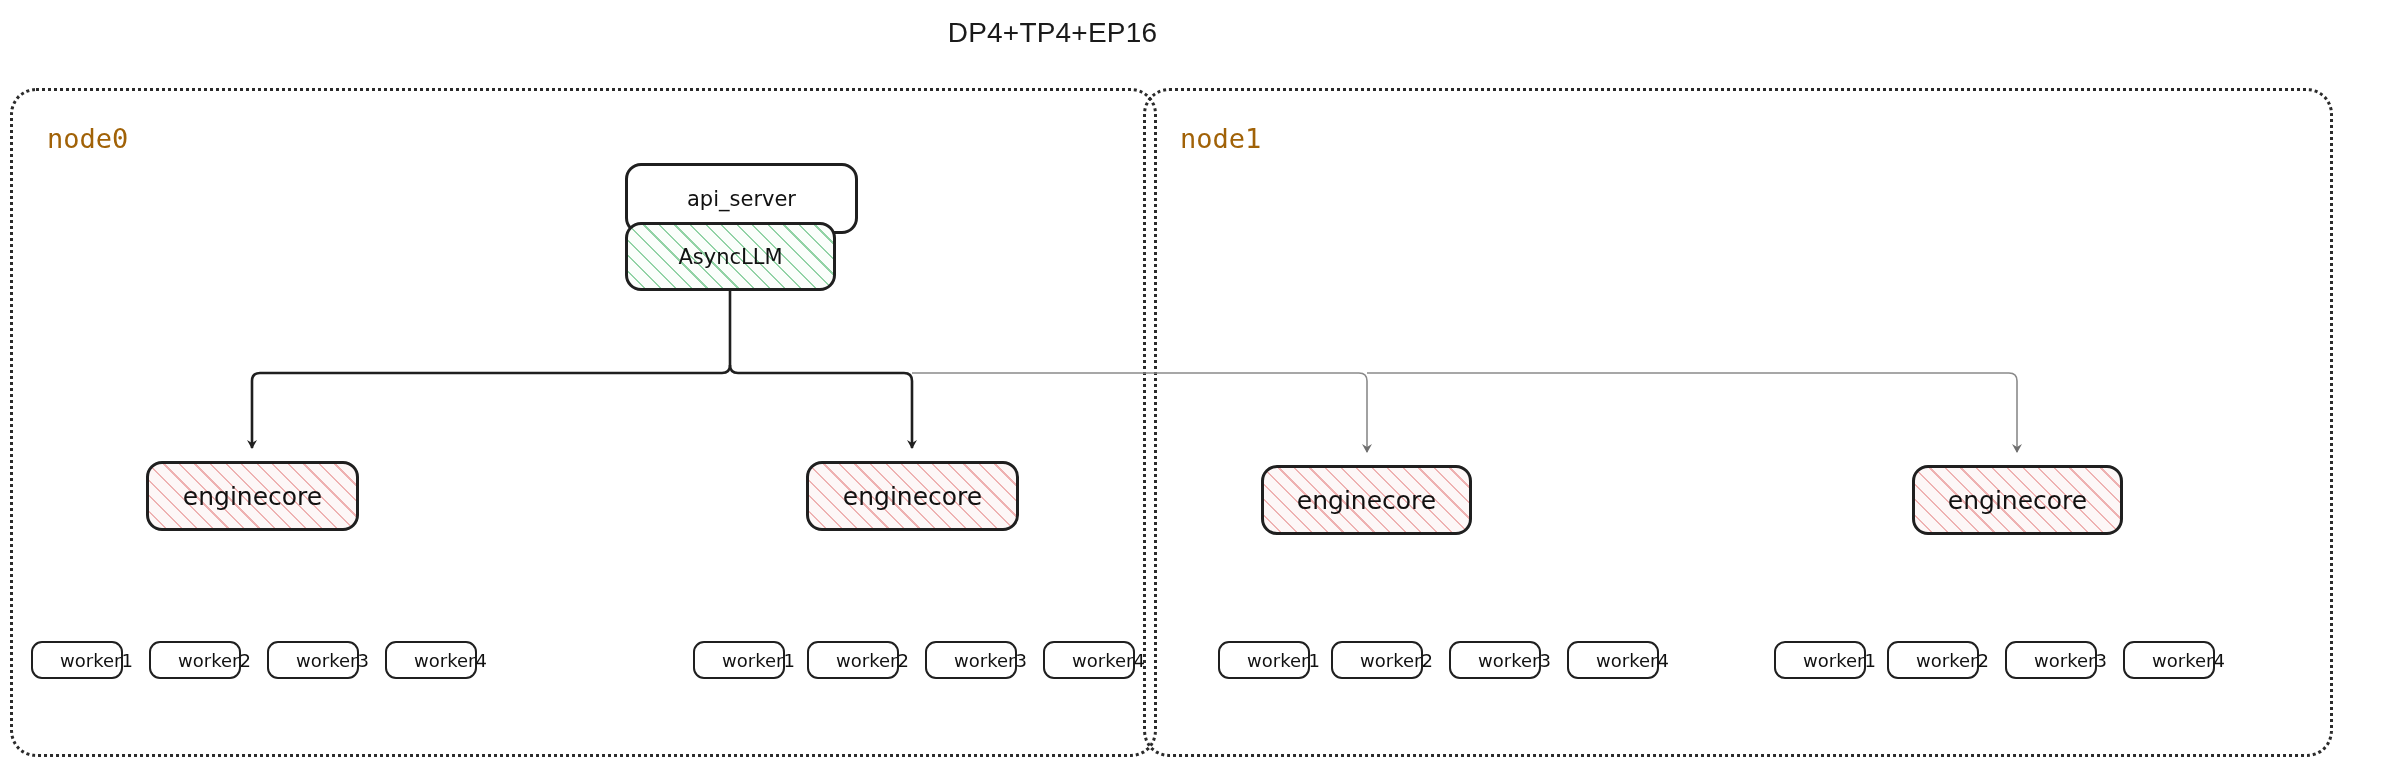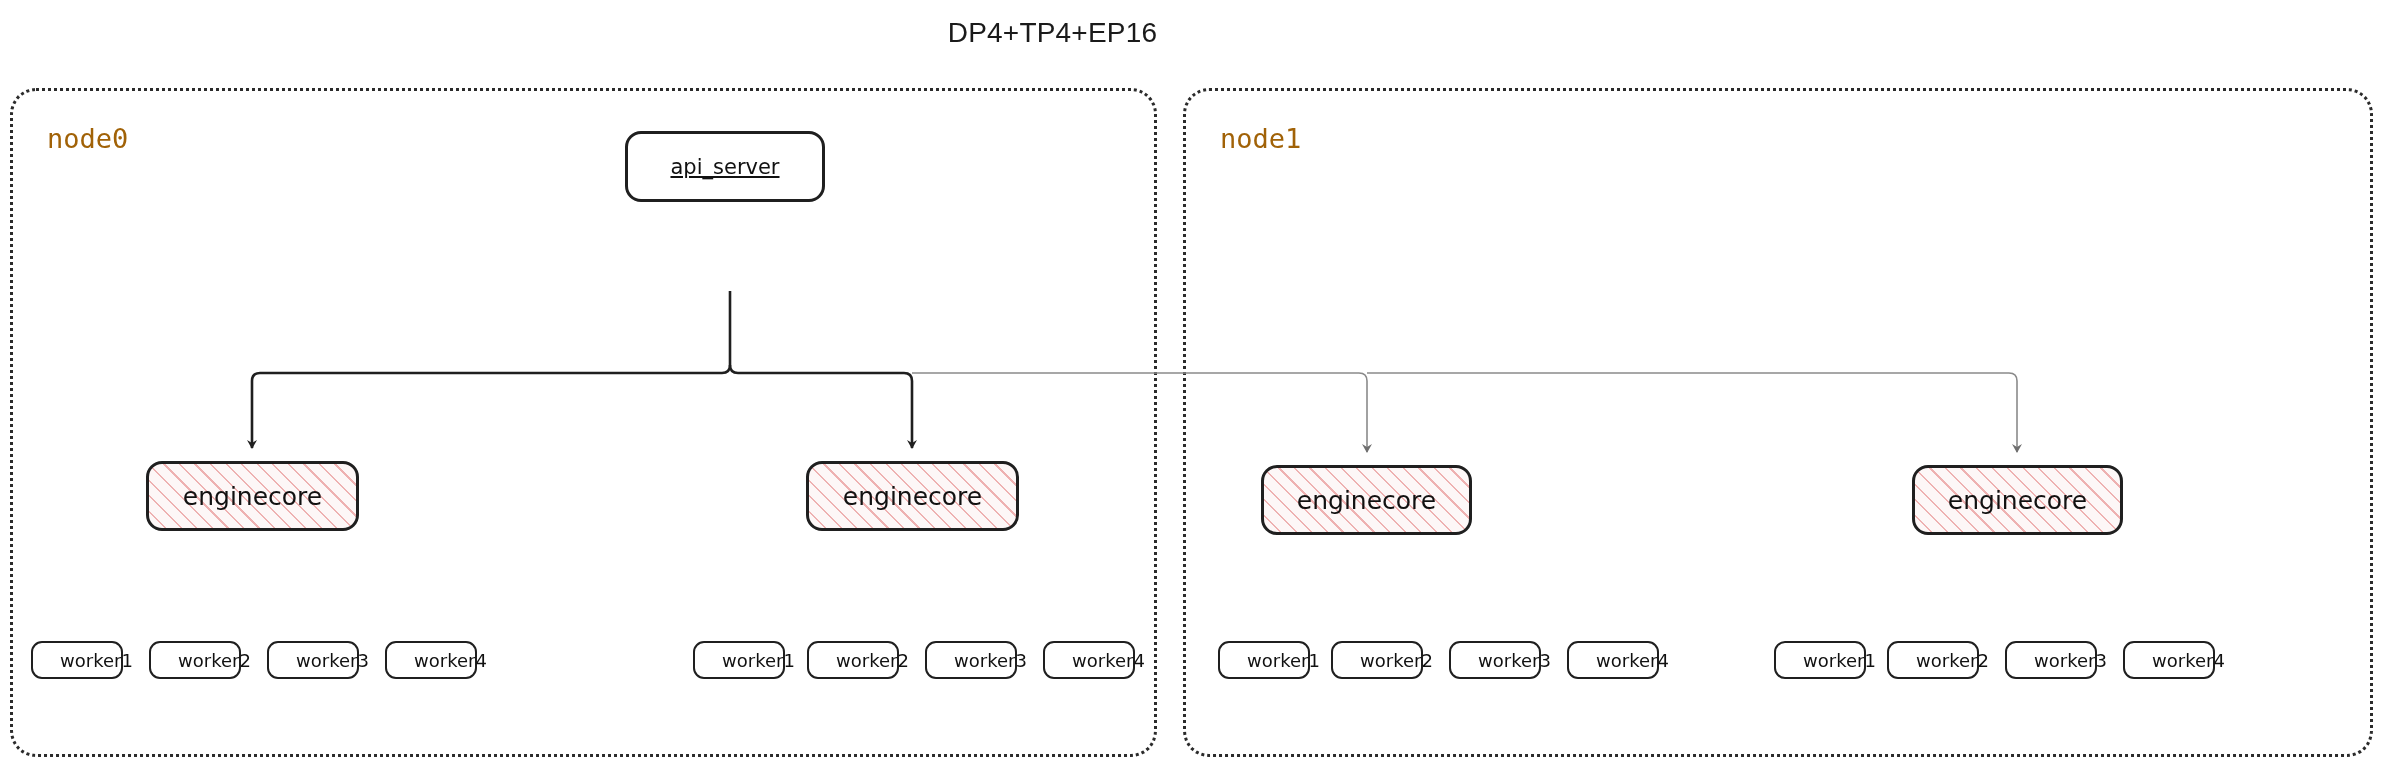--- a/index.html
+++ b/index.html
@@ -110,21 +110,21 @@
 <body>
 
 <div id="canvas">
 
   <div id="diagram-title">DP4+TP4+EP16</div>
 
   <div class="node-cluster" style="left:10px; top:88px; width:1147px; height:669px;">
     <div class="node-cluster-label">node0</div>
   </div>
 
-  <div class="node-cluster" style="left:1183px; top:88px; width:1190px; height:669px;">
+  <div class="node-cluster" style="left:1143px; top:88px; width:1190px; height:669px;">
     <div class="node-cluster-label">node1</div>
   </div>
 
   <svg class="edges" viewBox="0 0 2383 773" xmlns="http://www.w3.org/2000/svg">
     <defs>
       <marker id="arrow-strong" markerWidth="12" markerHeight="12" refX="9" refY="5" orient="auto" markerUnits="userSpaceOnUse">
         <path d="M1,0 L10,5 L1,10 L4,5 Z" fill="#1f1f1f"></path>
       </marker>
       <marker id="arrow-faint" markerWidth="12" markerHeight="12" refX="9" refY="5" orient="auto" markerUnits="userSpaceOnUse">
         <path d="M1,0 L10,5 L1,10 L4,5 Z" fill="#6f6f6f"></path>
@@ -135,24 +135,27 @@
 
     <path d="M730,365 Q730,373 722,373 L260,373 Q252,373 252,381 L252,448" fill="none" stroke="#1f1f1f" stroke-width="2.6" marker-end="url(#arrow-strong)"></path>
 
     <path d="M730,365 Q730,373 738,373 L904,373 Q912,373 912,381 L912,448" fill="none" stroke="#1f1f1f" stroke-width="2.6" marker-end="url(#arrow-strong)"></path>
 
     <path d="M912,373 L1359,373 Q1367,373 1367,381 L1367,452" fill="none" stroke="#8a8a8a" stroke-width="1.6" marker-end="url(#arrow-faint)"></path>
 
     <path d="M1367,373 L2009,373 Q2017,373 2017,381 L2017,452" fill="none" stroke="#8a8a8a" stroke-width="1.6" marker-end="url(#arrow-faint)"></path>
   </svg>
 
-  <div class="gbox box-apiserver" style="left:625px; top:131px; width:200px; height:71px;text-decoration:underline;">
+  <div class="gbox box-apiserver" style="left:625px; top:163px; width:233px; height:71px;">
     <span>api_server</span>
   </div>
 
+  <div class="gbox box-asyncllm" style="left:625px; top:222px; width:211px; height:69px;">
+    <span>AsyncLLM</span>
+  </div>
 
   <div class="gbox box-enginecore" style="left:146px; top:461px; width:213px; height:70px;">
     <span>enginecore</span>
   </div>
   <div class="gbox box-enginecore" style="left:806px; top:461px; width:213px; height:70px;">
     <span>enginecore</span>
   </div>
 
   <div class="gbox box-enginecore" style="left:1261px; top:465px; width:211px; height:70px;">
     <span>enginecore</span>

